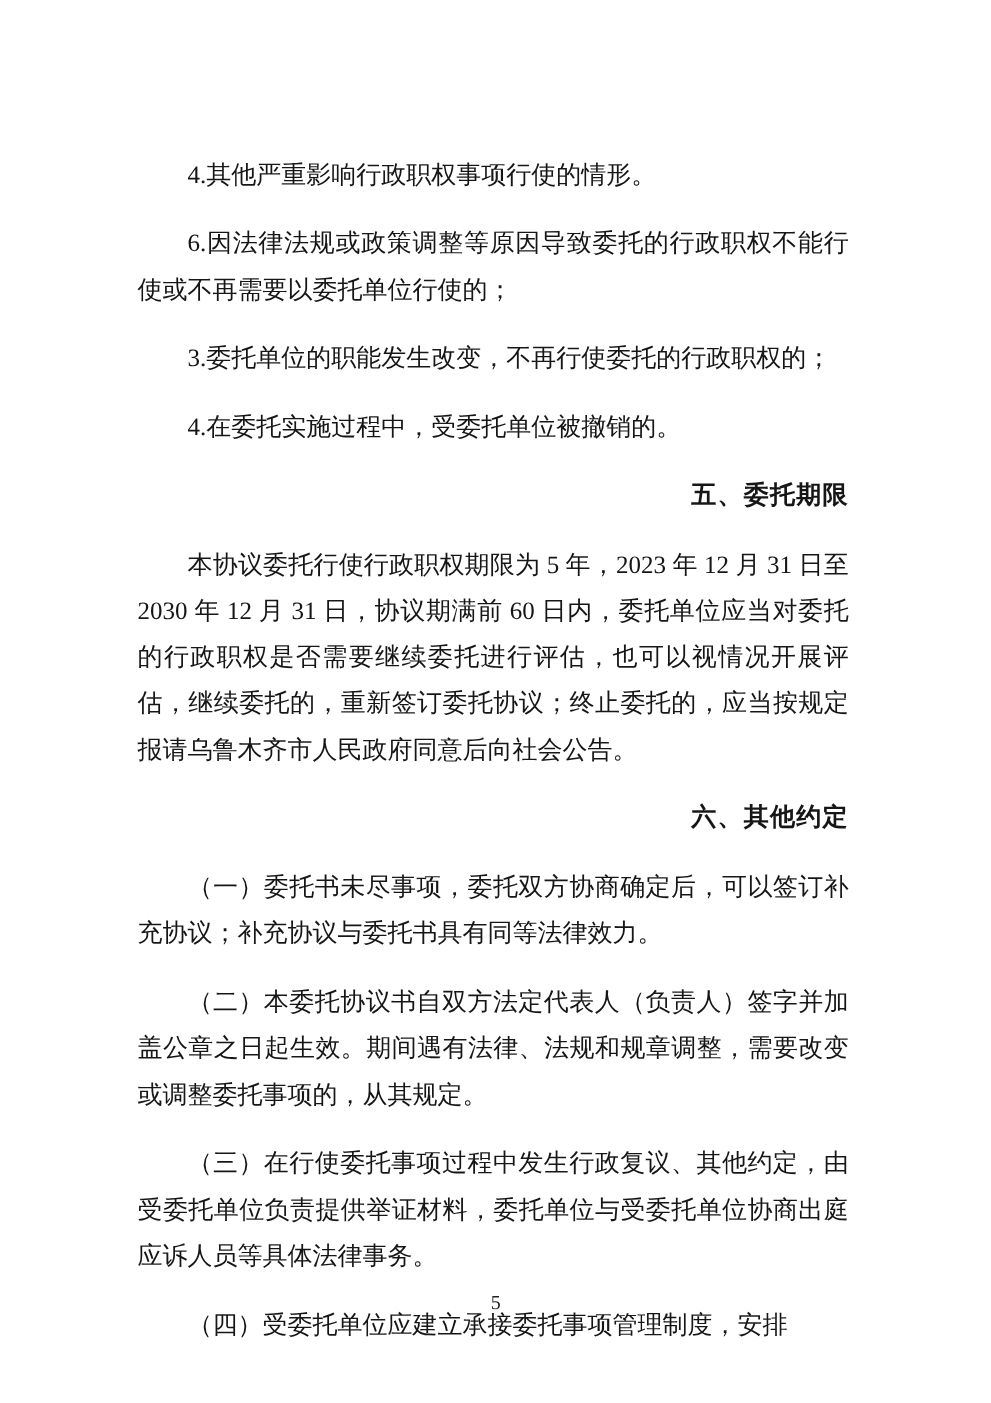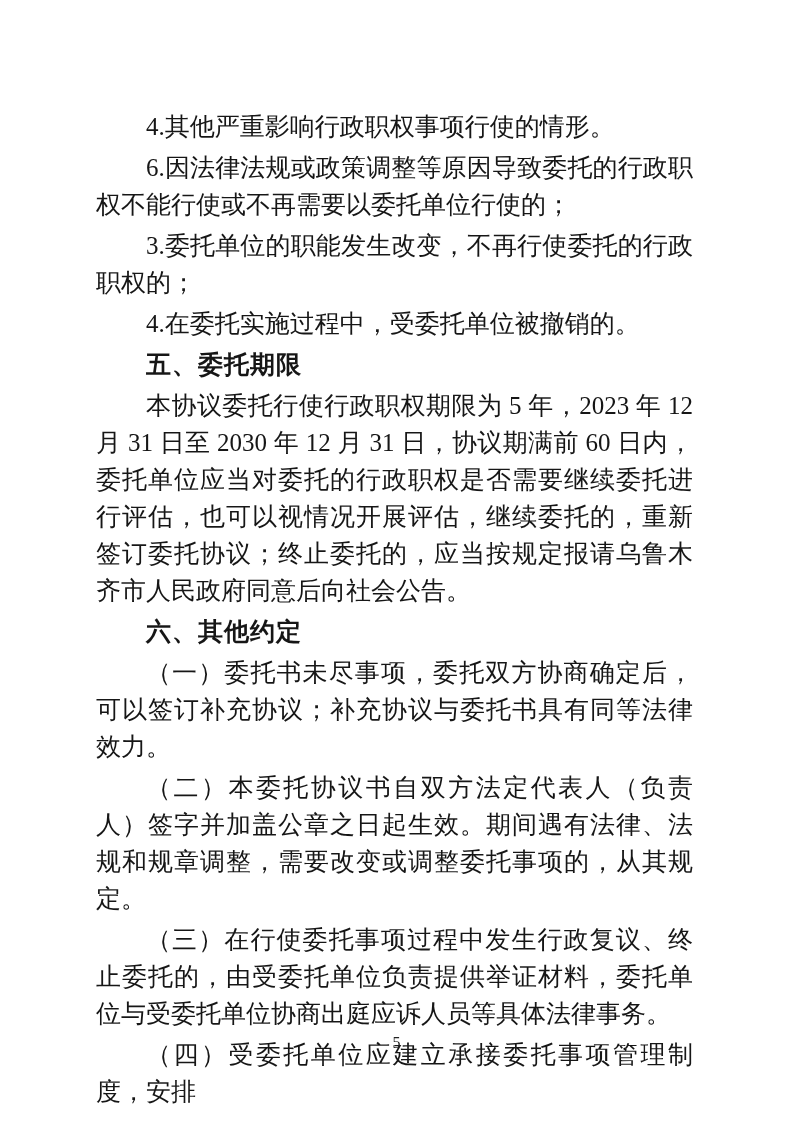--- a/index.html
+++ b/index.html
@@ -16,37 +16,37 @@
     font-family: "Liberation Serif", "DejaVu Serif", serif;
     color: #161616;
   }
   .content {
     position: absolute;
     top: 104px;
     left: 92px;
     width: 605px;
   }
   .para {
-    margin: 4px;
-    font-size: 25px;
+    margin: 18px;
+    font-size: 20px;
     line-height: 37px;
     text-align: justify;
     text-indent: 2em;
     font-family: "Liberation Serif", "DejaVu Serif", serif;
     font-weight: 400;
     word-break: break-all;
   }
   .para.subheading {
     font-weight: 700;
     letter-spacing: 1px;
   }
   .para.heading {
-    font-family: Liberation Serif, serif;
+    font-family: Liberation Mono, monospace;
     font-weight: 700;
-    text-align: left;
+    text-align: right;
     letter-spacing: 1px;
   }
   .footer {
     position: absolute;
     top: 1033px;
     left: 0;
     width: 793px;
     text-align: center;
   }
   .page-number {
@@ -63,19 +63,19 @@
   <div class="content">
       <p class="para body">4.其他严重影响行政职权事项行使的情形。</p>
       <p class="para body">6.因法律法规或政策调整等原因导致委托的行政职权不能行使或不再需要以委托单位行使的；</p>
       <p class="para body">3.委托单位的职能发生改变，不再行使委托的行政职权的；</p>
       <p class="para body">4.在委托实施过程中，受委托单位被撤销的。</p>
       <p class="para heading">五、委托期限</p>
       <p class="para body">本协议委托行使行政职权期限为 5 年，2023 年 12 月 31 日至 2030 年 12 月 31 日，协议期满前 60 日内，委托单位应当对委托的行政职权是否需要继续委托进行评估，也可以视情况开展评估，继续委托的，重新签订委托协议；终止委托的，应当按规定报请乌鲁木齐市人民政府同意后向社会公告。</p>
       <p class="para heading">六、其他约定</p>
       <p class="para body">（一）委托书未尽事项，委托双方协商确定后，可以签订补充协议；补充协议与委托书具有同等法律效力。</p>
       <p class="para body">（二）本委托协议书自双方法定代表人（负责人）签字并加盖公章之日起生效。期间遇有法律、法规和规章调整，需要改变或调整委托事项的，从其规定。</p>
-      <p class="para body">（三）在行使委托事项过程中发生行政复议、终止委托的，由受委托单位负责提供举证材料，委托单位与受委托单位协商出庭应诉人员等具体法律事务。</p>
+      <p class="para body">（三）在行使委托事项过程中发生行政复议、其他约定，由受委托单位负责提供举证材料，委托单位与受委托单位协商出庭应诉人员等具体法律事务。</p>
       <p class="para body">（四）受委托单位应建立承接委托事项管理制度，安排</p>
     </div>
   <div class="footer">
     <span class="page-number">5</span>
   </div>
 </div>
 
 </body></html>

